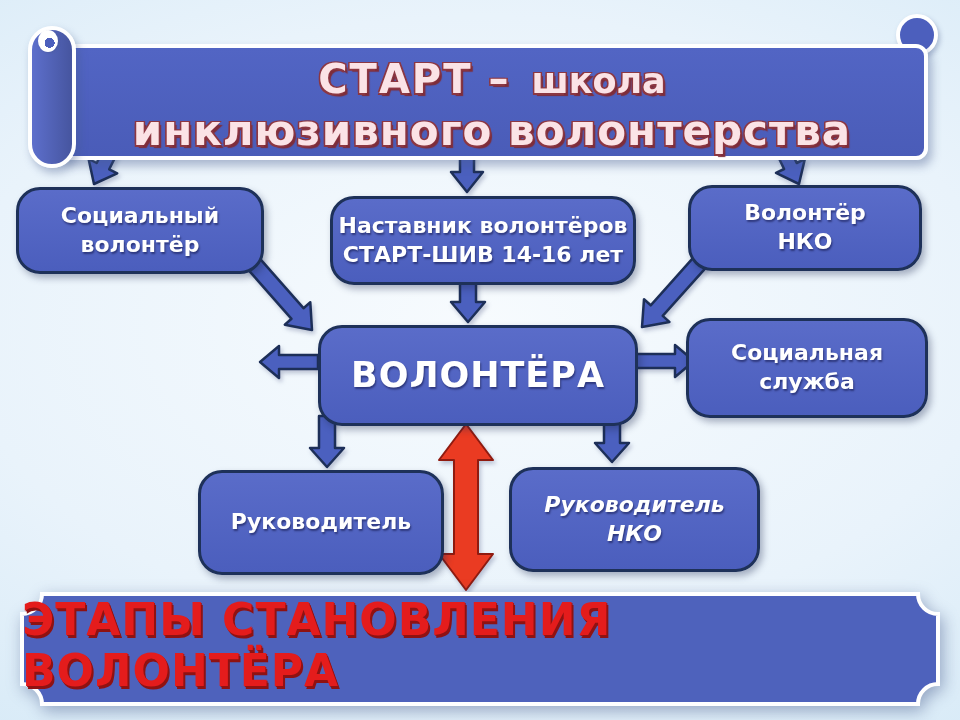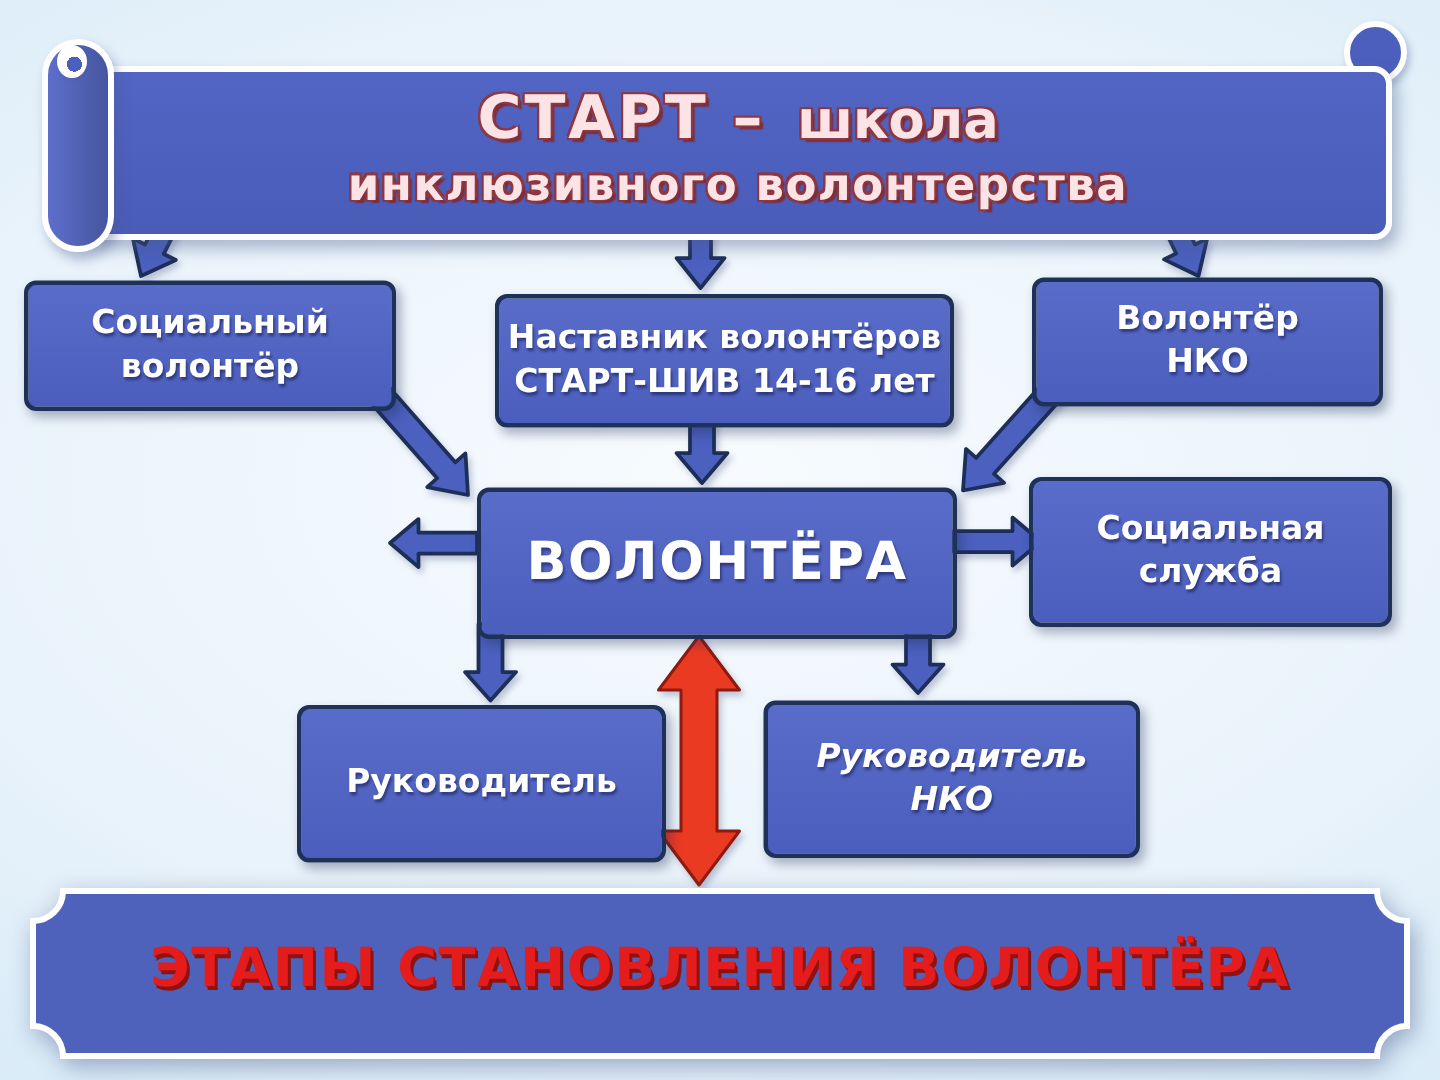--- a/index.html
+++ b/index.html
@@ -40,26 +40,26 @@
   }
   .banner-text{position:absolute;left:0;right:0;text-align:center;z-index:6;}
   .banner-line1{top:40px;}
   .title-pink{
     color:#fbe3e6;font-weight:bold;
     text-shadow:-1.5px -1.5px 0 #8c3742, 1.5px -1.5px 0 #8c3742,
                 -1.5px 1.5px 0 #8c3742, 2.5px 2.5px 1px #7e2d3a;
   }
   .t-main{font-size:40px;letter-spacing:2px;margin-right:16px;}
   .t-sub{font-size:35px;}
-  .t-line2{font-size:30px;letter-spacing:1px;}
+  .t-line2{font-size:42px;letter-spacing:1px;}
   
   .node{
     position:absolute;z-index:3;display:flex;align-items:center;justify-content:center;
     background:linear-gradient(180deg,#5a6cc9,#4b5ebd);
-    border:3px solid #1e3159;border-radius:8px;
+    border:3px solid #1e3159;border-radius:24px;
     box-shadow:3px 4px 7px rgba(30,40,80,.35);
     color:#fff;font-weight:bold;text-align:center;
   }
   .node-label{white-space:pre-line;font-size:22px;line-height:1.3;
     text-shadow:1px 2px 2px rgba(0,0,40,.45);}
   .n-social   {left:16px;  top:187px; width:242px; height:81px;}
   .n-mentor   {left:330px; top:196px; width:300px; height:83px;}
   .n-nko      {left:688px; top:185px; width:228px; height:80px;}
   .n-medicine {left:16px;  top:316px; width:242px; height:99px;}
   .n-specialist{left:318px;top:325px; width:314px; height:95px;}
@@ -67,21 +67,21 @@
   .n-service  {left:686px; top:318px; width:236px; height:94px;}
   .n-education{left:198px; top:470px; width:240px; height:99px;}
   .n-nkohead  {left:509px; top:467px; width:245px; height:99px;font-style:italic;}
   
   .plaque-svg{position:absolute;left:0;top:0;z-index:1;pointer-events:none;
     filter:drop-shadow(3px 5px 8px rgba(60,80,130,.45));}
   .plaque-path{fill:#4e62bc;stroke:#fff;stroke-width:4;}
   .plaque-text{
     position:absolute;left:22px;top:594px;width:916px;height:110px;z-index:2;
     display:flex;align-items:center;justify-content:center;padding-bottom:8px;box-sizing:border-box;
-    font-size:36px;font-weight:bold;letter-spacing:1px;color:#e41c1c;
+    font-size:44px;font-weight:bold;letter-spacing:1px;color:#e41c1c;
     text-shadow:2px 3px 0 #8f1212, 1px 1px 0 #a81414;
   }
 </style>
 </head>
 <body>
 
 <div class="slide">
 
   <svg class="arrows-svg" width="960" height="720" viewBox="0 0 960 720">
     <polygon class="blue-arrow" points="111.7,132.9 96.7,163 88.6,159 94,184 117.2,173.3 109.2,169.3 124.3,139.1"></polygon>

